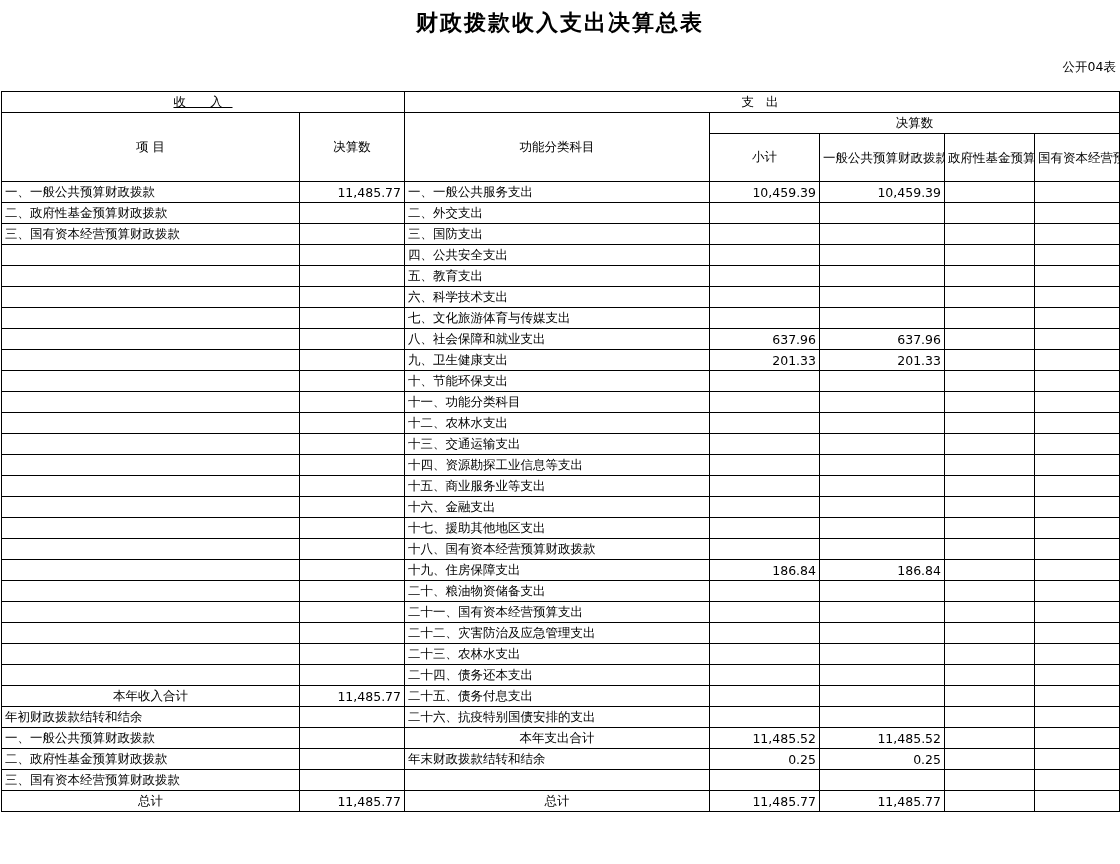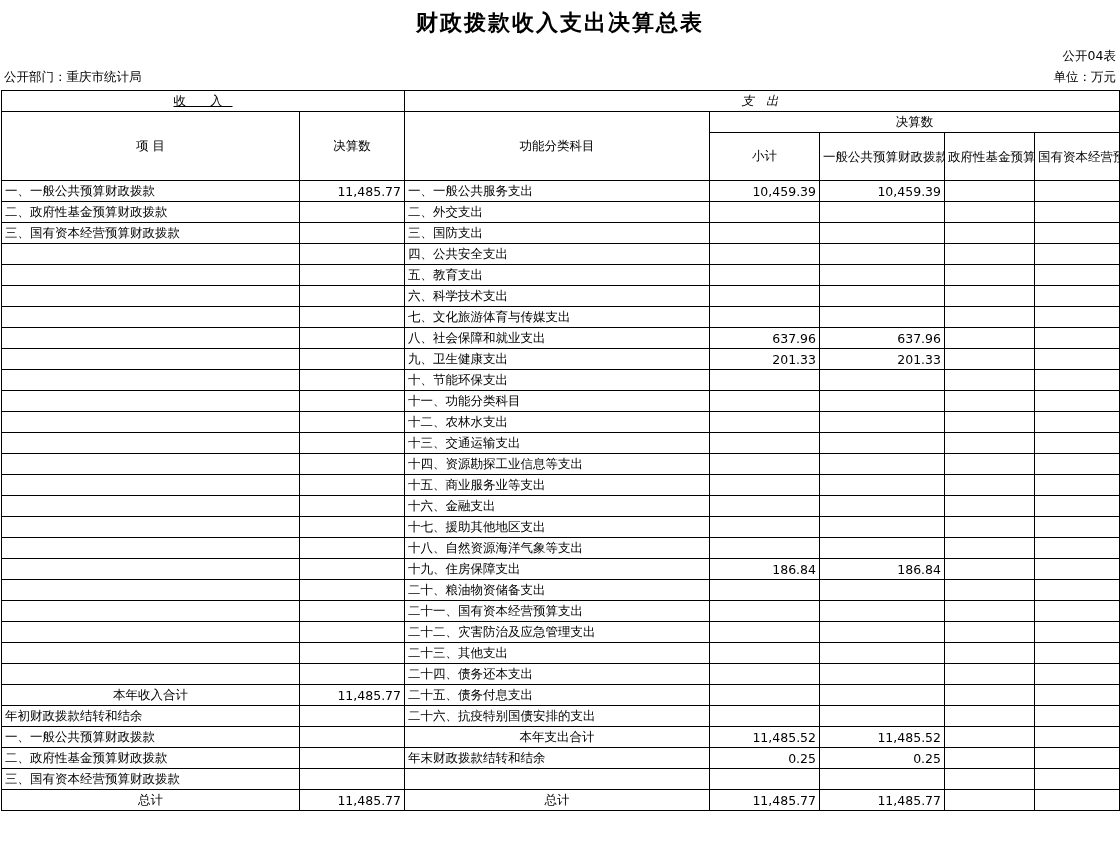--- a/index.html
+++ b/index.html
@@ -24,21 +24,21 @@
     text-align: center;
     font-size: 22px;
     font-weight: bold;
     letter-spacing: 2px;
     padding: 8px 0 6px 0;
     font-family: Liberation Serif, serif;
   }
   table.main {
     border-collapse: collapse;
     width: 1118px;
-    margin: 2px 1px;
+    margin: 13px 1px;
     table-layout: fixed;
   }
   table.main td, table.main th {
     border: 1px solid #000000;
     font-size: 12.5px;
     font-weight: normal;
     padding: 1px 3px;
     height: 21px;
     box-sizing: border-box;
     overflow: hidden;
@@ -46,21 +46,21 @@
   }
   .noborder {
     border: none !important;
   }
 
   .c { text-align: center; }
   .l { text-align: left; }
   .r { text-align: right; }
   .b { font-weight: bold; }
   .sp2 { letter-spacing: 10px; text-decoration: underline; }
-  .sp1 { letter-spacing: 4px; font-style: italic; }
+  .sp1 { letter-spacing: 4px; }
 
   .hdr-row td {
     font-weight: bold;
     text-align: center;
   }
   .meta-row td {
     border: none;
     font-size: 13px;
     height: 18px;
     padding: 0 2px;
@@ -102,28 +102,20 @@
     </colgroup>
     <tbody>
         <tr class="meta-row">
       <td class="noborder"></td>
       <td class="noborder"></td>
       <td class="noborder"></td>
       <td class="noborder"></td>
       <td class="noborder"></td>
       <td class="noborder r" colspan="2">公开04表</td>
     </tr>
-    <tr class="meta-row">
-      <td class="noborder l">公开部门：重庆市统计局</td>
-      <td class="noborder"></td>
-      <td class="noborder"></td>
-      <td class="noborder"></td>
-      <td class="noborder"></td>
-      <td class="noborder r" colspan="2">单位：万元</td>
-    </tr>
   </tbody>
     </table>
 
   <table class="main">
     <colgroup>
       <col style="width:298px">
       <col style="width:105px">
       <col style="width:305px">
       <col style="width:110px">
       <col style="width:125px">
@@ -302,21 +294,21 @@
           <td class="num"></td>
           <td class="l">十七、援助其他地区支出</td>
           <td class="num"></td>
           <td class="num"></td>
           <td class="num"></td>
           <td class="num"></td>
         </tr>
         <tr>
           <td class="l"></td>
           <td class="num"></td>
-          <td class="l">十八、自然资源海洋气象等支出</td>
+          <td class="l">十八、国有资本经营预算财政拨款</td>
           <td class="num"></td>
           <td class="num"></td>
           <td class="num"></td>
           <td class="num"></td>
         </tr>
         <tr>
           <td class="l"></td>
           <td class="num"></td>
           <td class="l">十九、住房保障支出</td>
           <td class="num">186.84</td>
@@ -347,21 +339,21 @@
           <td class="num"></td>
           <td class="l">二十二、灾害防治及应急管理支出</td>
           <td class="num"></td>
           <td class="num"></td>
           <td class="num"></td>
           <td class="num"></td>
         </tr>
         <tr>
           <td class="l"></td>
           <td class="num"></td>
-          <td class="l">二十三、其他支出</td>
+          <td class="l">二十三、农林水支出</td>
           <td class="num"></td>
           <td class="num"></td>
           <td class="num"></td>
           <td class="num"></td>
         </tr>
         <tr>
           <td class="l"></td>
           <td class="num"></td>
           <td class="l">二十四、债务还本支出</td>
           <td class="num"></td>

